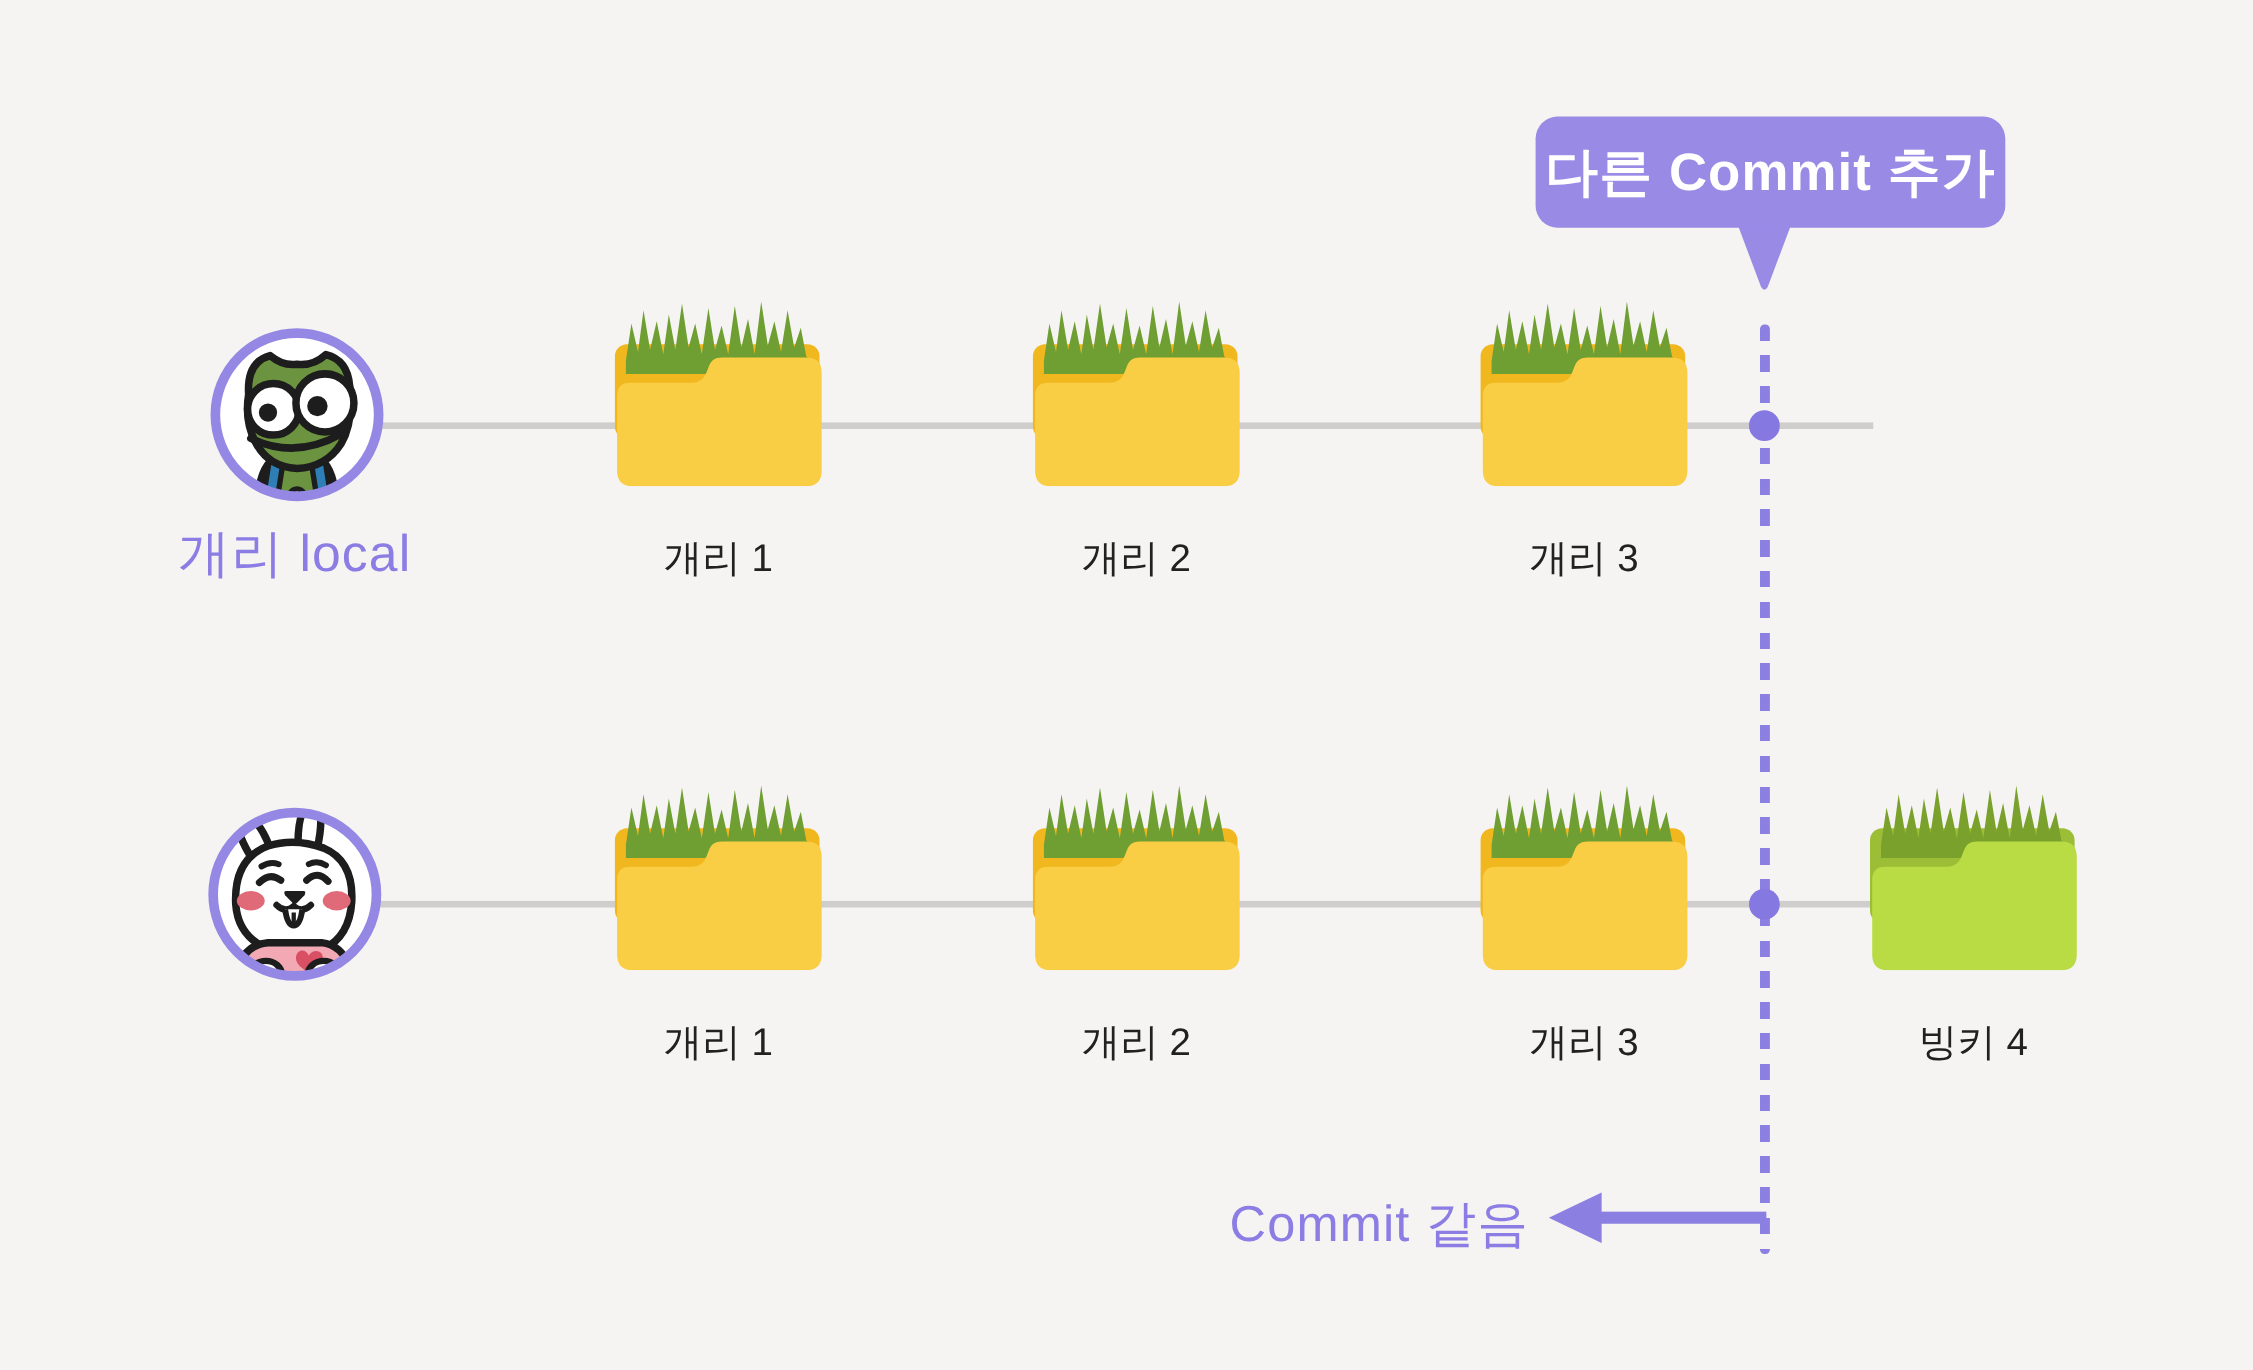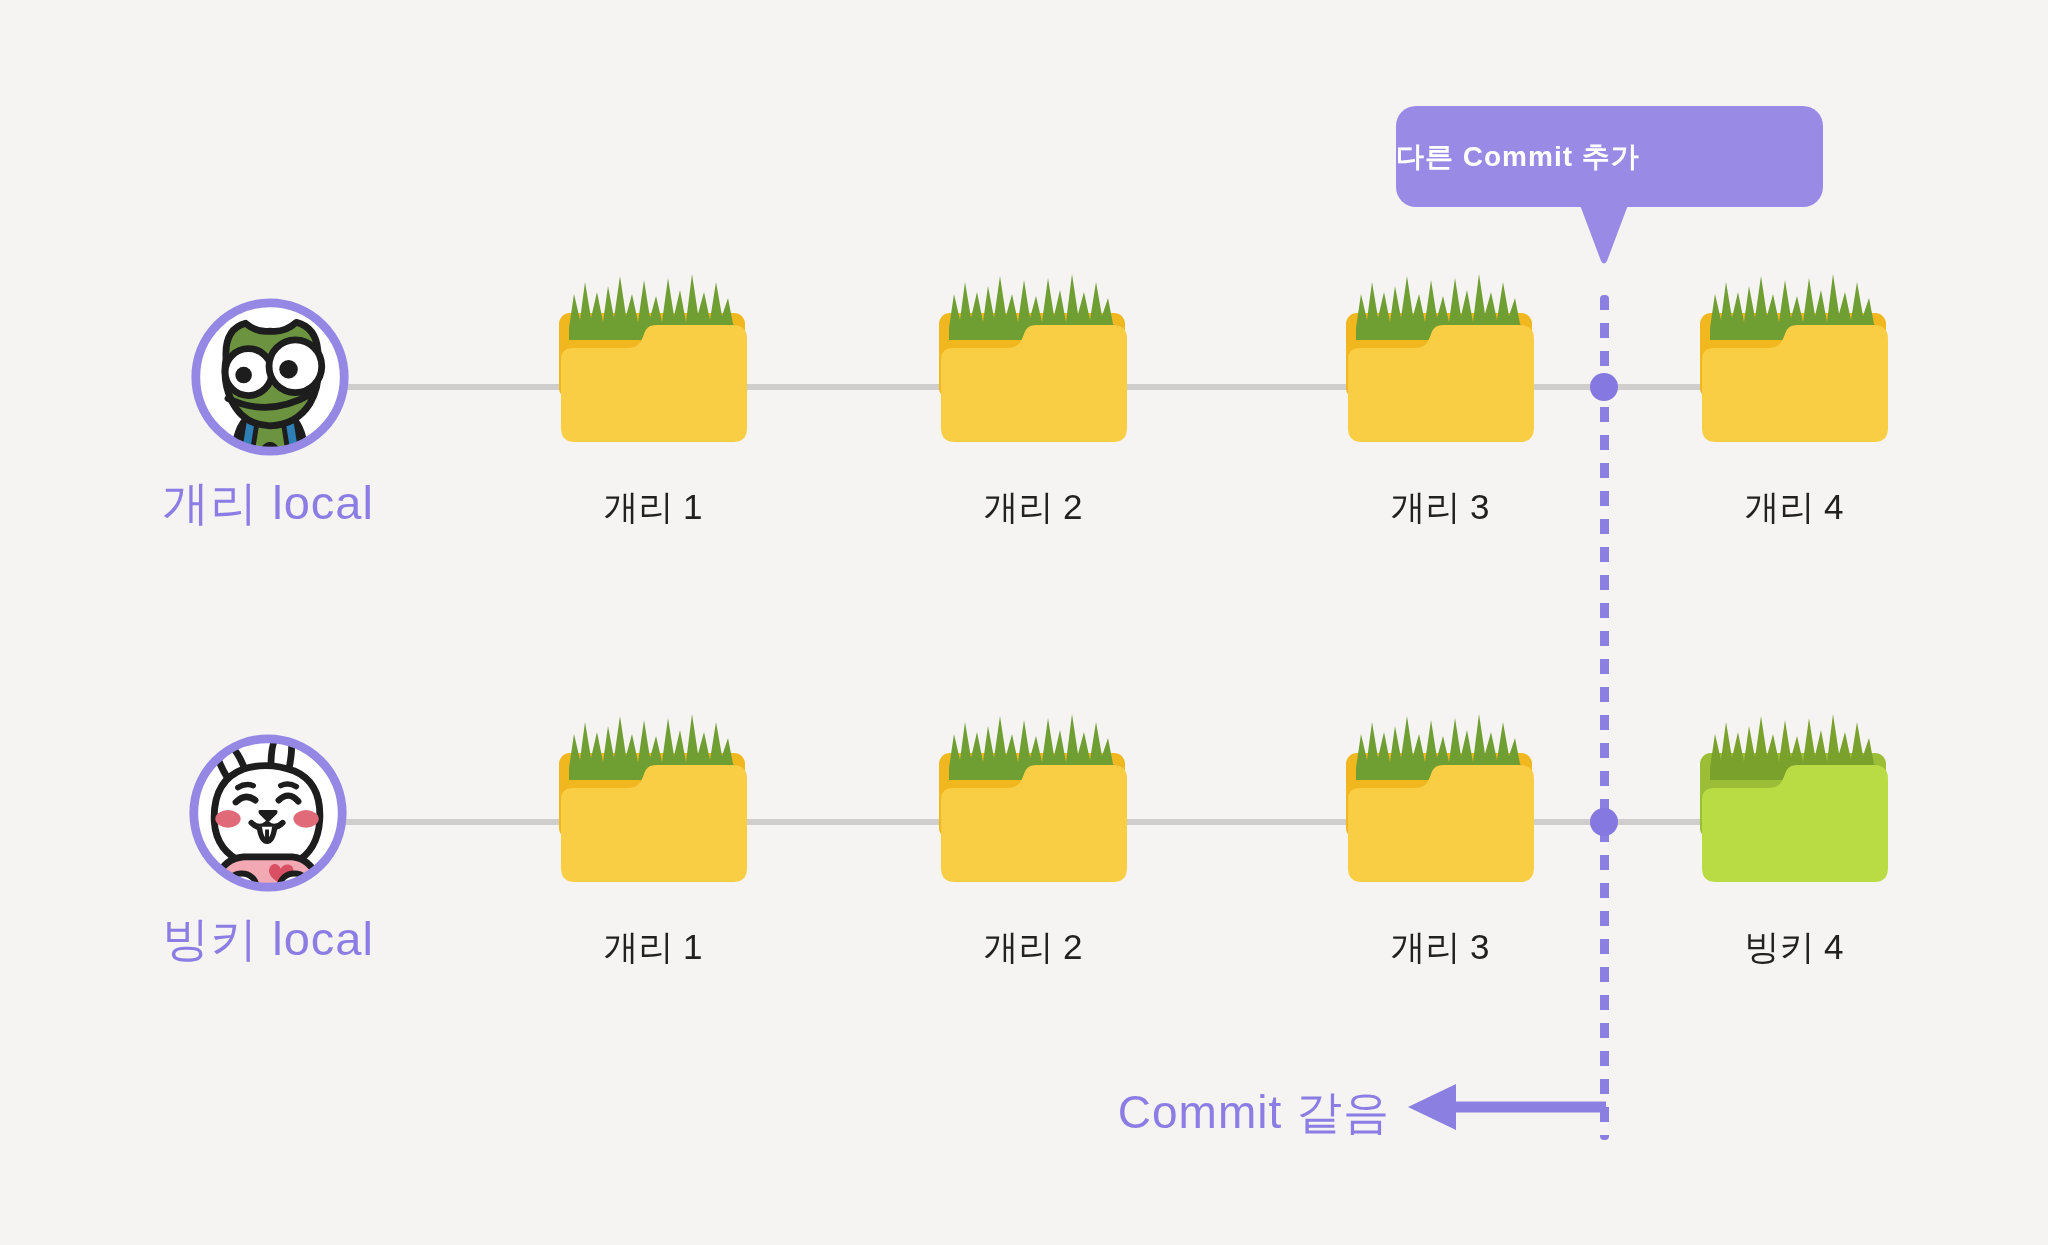--- a/index.html
+++ b/index.html
@@ -26,22 +26,22 @@
   .folder.c1{left:557px}.folder.c2{left:937px}.folder.c3{left:1344px}.folder.c4{left:1698px}
   .folder.r1{top:270px}.folder.r2{top:710px}
   .folder svg{display:block;width:192px;height:172px;}
   .folder .caption{position:absolute;top:214px;left:-54px;width:300px;text-align:center;
     font-size:35px;font-weight:500;color:#212121;white-space:nowrap;}
   .f-yellow .f-back{fill:#f1b71f}.f-yellow .f-front{fill:#f9ce44}.f-yellow .f-grass{fill:#6f9e33}
   .f-green  .f-back{fill:#9cbe37}.f-green  .f-front{fill:#b9dc45}.f-green  .f-grass{fill:#79a12c}
 
   
   .bubble{position:absolute;left:1396px;top:106px;width:427px;height:101px;background:#998ae6;
-    border-radius:20px;display:flex;align-items:center;
-    color:#ffffff;font-size:28px;font-weight:800;letter-spacing:1px;white-space:nowrap;}
+    border-radius:20px;display:flex;align-items:center;justify-content:center;
+    color:#ffffff;font-size:48px;font-weight:800;letter-spacing:1px;white-space:nowrap;}
   .bubble-tail{position:absolute;left:1580px;top:205px;width:48px;height:60px;}
 
   
   .dashed-line{position:absolute;left:1600px;top:295px;width:9px;height:845px;border-radius:4px;
     background:repeating-linear-gradient(180deg,#8c7fe2 0 15px,transparent 15px 28px);}
 
   
   .node-dot{position:absolute;left:1590px;width:28px;height:28px;border-radius:50%;background:#8578e1;}
   .node-dot.r1{top:373px}.node-dot.r2{top:808px}
 
@@ -111,28 +111,20 @@
     <div class="caption">개리 2</div>
   </div>
   <div class="folder r1 c3">
     <svg viewBox="0 0 192 172" class="f-yellow">
       <rect class="f-back" x="2" y="43" width="186" height="86" rx="11"></rect>
       <path class="f-grass" d="M12,58 L17,24 L23,50 L28,12 L34,48 L40,22 L46,52 L51,16 L57,48 L63,6 L69,46 L75,24 L81,52 L87,10 L93,48 L99,26 L105,52 L111,8 L117,46 L123,20 L129,52 L135,4 L141,44 L147,22 L153,50 L159,12 L165,46 L171,28 L176,54 L180,58 L180,70 L12,70 Z"></path>
       <path class="f-front" d="M16,78 L70,78 C82,78 84,72 87,64 C90,56 93,55 103,55 L176,55 Q190,55 190,69 L190,158 Q190,172 176,172 L18,172 Q4,172 4,158 L4,90 Q4,78 16,78 Z"></path>
     </svg>
     <div class="caption">개리 3</div>
   </div>
-  <div class="folder r1 c4">
-    <svg viewBox="0 0 192 172" class="f-yellow">
-      <rect class="f-back" x="2" y="43" width="186" height="86" rx="11"></rect>
-      <path class="f-grass" d="M12,58 L17,24 L23,50 L28,12 L34,48 L40,22 L46,52 L51,16 L57,48 L63,6 L69,46 L75,24 L81,52 L87,10 L93,48 L99,26 L105,52 L111,8 L117,46 L123,20 L129,52 L135,4 L141,44 L147,22 L153,50 L159,12 L165,46 L171,28 L176,54 L180,58 L180,70 L12,70 Z"></path>
-      <path class="f-front" d="M16,78 L70,78 C82,78 84,72 87,64 C90,56 93,55 103,55 L176,55 Q190,55 190,69 L190,158 Q190,172 176,172 L18,172 Q4,172 4,158 L4,90 Q4,78 16,78 Z"></path>
-    </svg>
-    <div class="caption">개리 4</div>
-  </div>
 
   <div class="avatar r2">
     <svg viewBox="0 0 170 170">
       <defs>
           <clipPath id="clipRabbit">
             <circle cx="85" cy="85" r="76"></circle>
           </clipPath>
         </defs>
       <circle cx="85" cy="85" r="76" fill="#ffffff"></circle>
       <g clip-path="url(#clipRabbit)">
@@ -149,23 +141,20 @@
         <path d="M68,95 Q76,103 84,96 Q92,103 100,95" fill="none" stroke="#1d1d1d" stroke-width="6" stroke-linecap="round"></path>
         <path d="M76,99 Q78,114 84,114 Q90,114 92,99" fill="#ffffff" stroke="#1d1d1d" stroke-width="5.5"></path>
         <line x1="84" y1="102" x2="84" y2="112" stroke="#1d1d1d" stroke-width="4"></line>
         <path d="M30,170 L34,150 Q40,132 60,130 L110,130 Q128,132 136,152 L140,170 Z" fill="#f2a9b4" stroke="#1d1d1d" stroke-width="7"></path>
         <path d="M98,142 c4,-7 14,-5 13,3 c-1,7 -9,11 -13,13 c-4,-3 -12,-7 -12,-14 c1,-8 9,-9 12,-2 z" fill="#d94f63"></path>
         <ellipse cx="58" cy="160" rx="15" ry="13" fill="#ffffff" stroke="#1d1d1d" stroke-width="6"></ellipse>
         <ellipse cx="112" cy="160" rx="15" ry="13" fill="#ffffff" stroke="#1d1d1d" stroke-width="6"></ellipse>
       </g>
       <circle cx="85" cy="85" r="76" fill="none" stroke="#9488e4" stroke-width="9"></circle>
     </svg>
-  </div>
-  <div class="avatar-label r2">
-    <span class="nm">빙키</span><span class="sfx"> local</span>
   </div>
 
   <div class="folder r2 c1">
     <svg viewBox="0 0 192 172" class="f-yellow">
       <rect class="f-back" x="2" y="43" width="186" height="86" rx="11"></rect>
       <path class="f-grass" d="M12,58 L17,24 L23,50 L28,12 L34,48 L40,22 L46,52 L51,16 L57,48 L63,6 L69,46 L75,24 L81,52 L87,10 L93,48 L99,26 L105,52 L111,8 L117,46 L123,20 L129,52 L135,4 L141,44 L147,22 L153,50 L159,12 L165,46 L171,28 L176,54 L180,58 L180,70 L12,70 Z"></path>
       <path class="f-front" d="M16,78 L70,78 C82,78 84,72 87,64 C90,56 93,55 103,55 L176,55 Q190,55 190,69 L190,158 Q190,172 176,172 L18,172 Q4,172 4,158 L4,90 Q4,78 16,78 Z"></path>
     </svg>
     <div class="caption">개리 1</div>
   </div>

